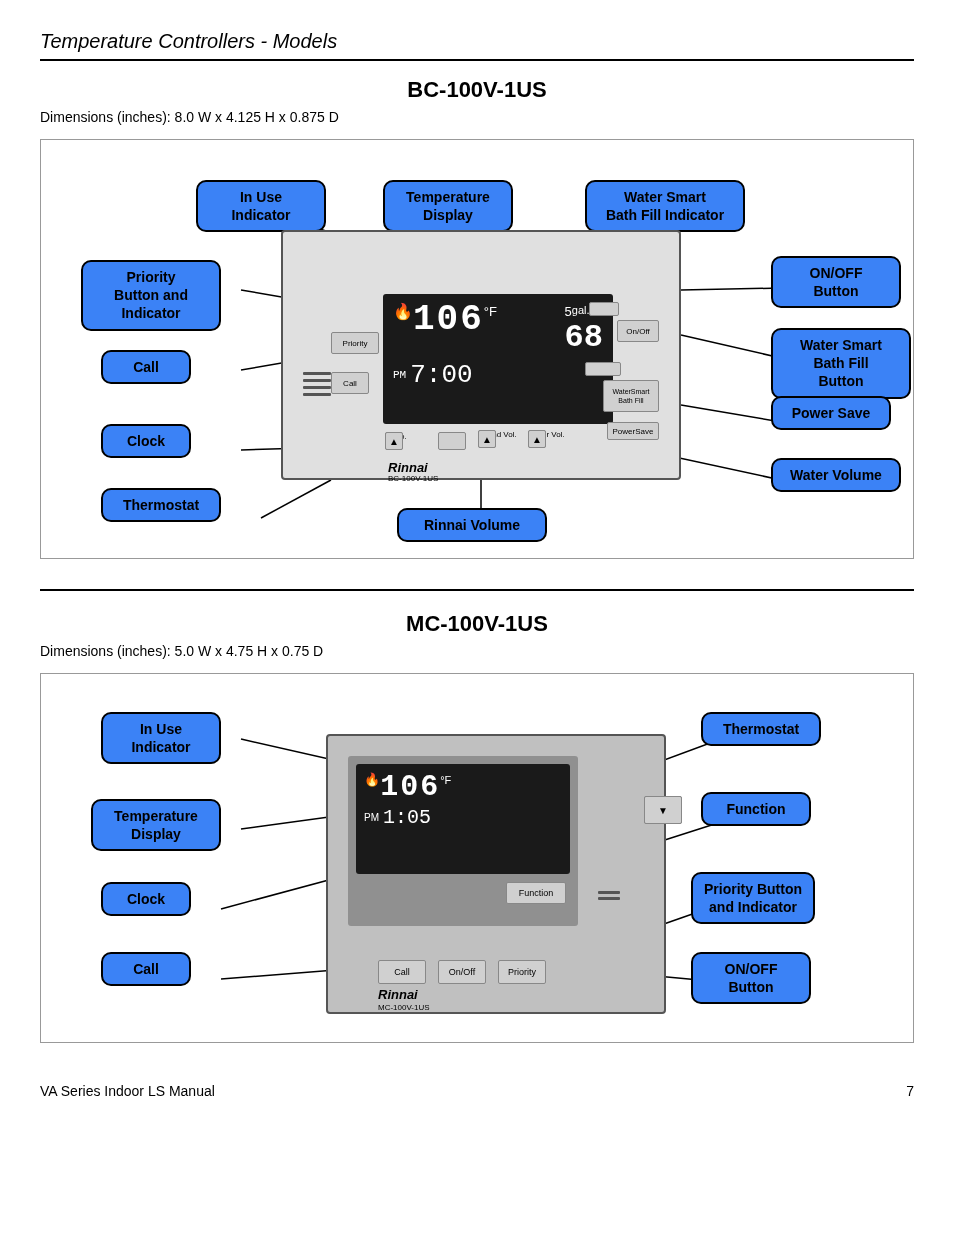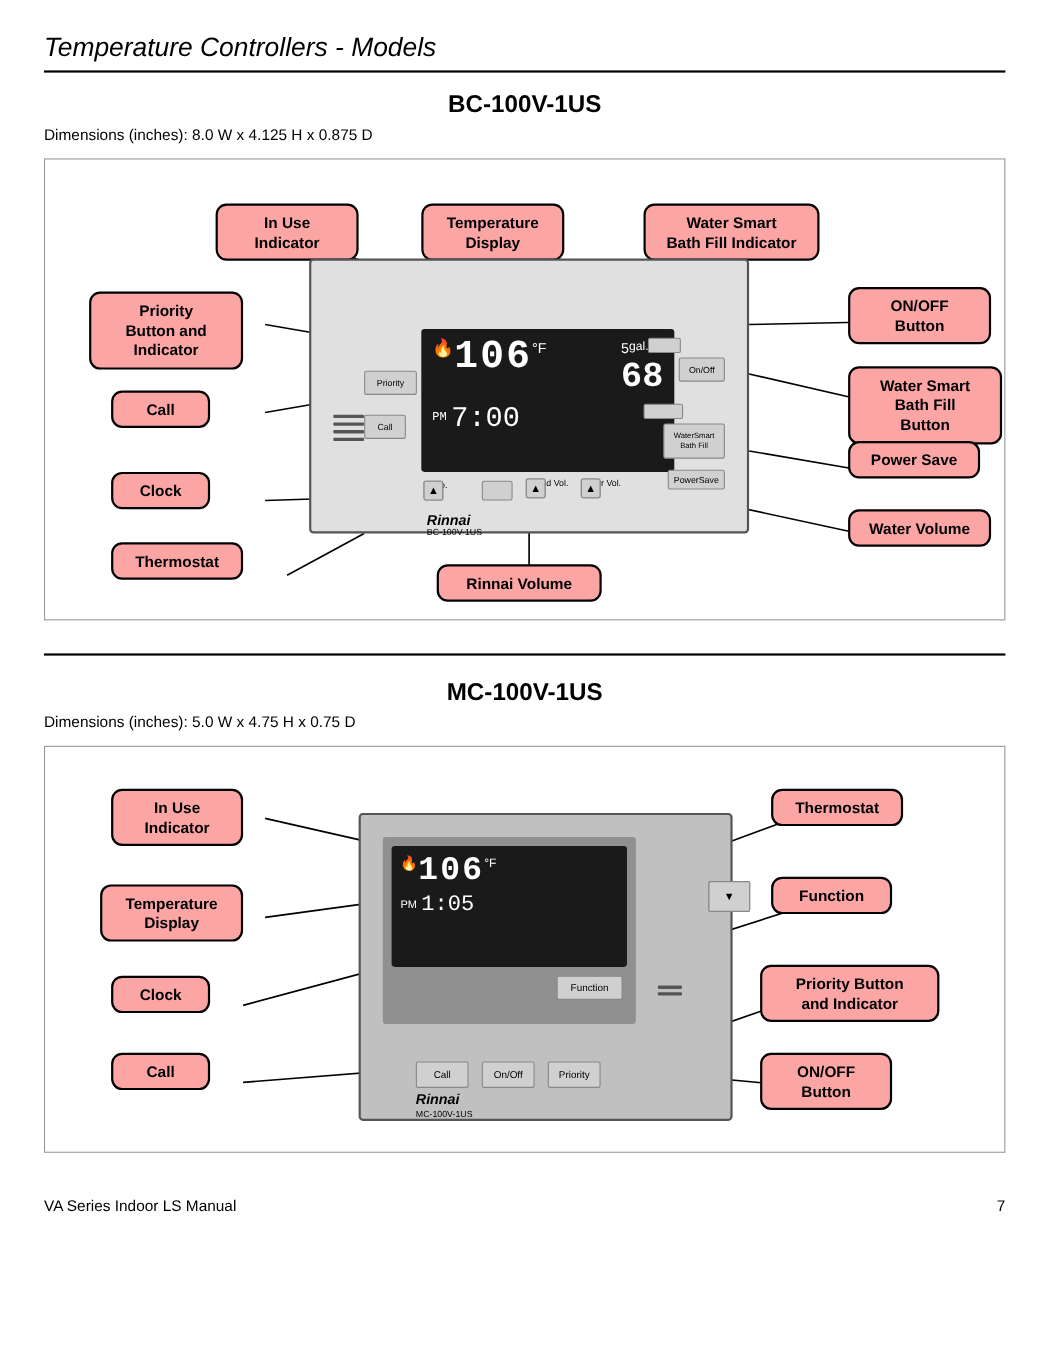--- a/index.html
+++ b/index.html
@@ -16,21 +16,21 @@
       position: relative;
     }
     
     .page-header {
       border-bottom: 2px solid #000;
       padding-bottom: 6px;
       margin-bottom: 16px;
     }
     .page-header-title {
       font-style: italic;
-      font-size: 24px;
+      font-size: 20px;
       text-align: center;
     }
     
     .section-title {
       text-align: center;
       font-size: 22px;
       font-weight: bold;
       margin-bottom: 6px;
     }
     .section-dims {
@@ -71,21 +71,21 @@
     }
     
     .mc-diagram {
       height: 370px;
     }
     
     .callout-box {
       position: absolute;
       border: 2px solid #000;
       border-radius: 10px;
-      background: #fca5a5;
+      background: #3b82f6;
       font-size: 14px;
       font-weight: bold;
       text-align: center;
       padding: 6px 10px;
       line-height: 1.3;
     }
     
     .diagram-svg {
       position: absolute;
       top: 0; left: 0;
@@ -361,21 +361,21 @@
 
       <line x1="680" y1="308" x2="540" y2="295" stroke="#000" stroke-width="1.5"></line>
     </svg>
 
     <div class="callout-box" style="left:60px;top:38px;width:120px;">In  Use<br>Indicator</div>
     <div class="callout-box" style="left:50px;top:125px;width:130px;">Temperature<br>Display</div>
     <div class="callout-box" style="left:60px;top:208px;width:90px;">Clock</div>
     <div class="callout-box" style="left:60px;top:278px;width:90px;">Call</div>
     <div class="callout-box" style="left:660px;top:38px;width:120px;">Thermostat</div>
     <div class="callout-box" style="left:660px;top:118px;width:110px;">Function</div>
-    <div class="callout-box" style="left:650px;top:198px;width:163px;">Priority Button<br>and Indicator</div>
+    <div class="callout-box" style="left:650px;top:198px;width:124px;">Priority Button<br>and Indicator</div>
     <div class="callout-box" style="left:650px;top:278px;width:120px;">ON/OFF<br>Button</div>
 
     <div class="controller-body" style="left:285px;top:60px;width:340px;height:280px;background:#c0c0c0;">
 
       <div style="position:absolute;left:20px;top:20px;width:230px;height:170px;background:#909090;border-radius:3px;padding:8px;">
 
         <div class="lcd-screen" style="position:relative;width:100%;height:110px;padding:8px;">
 
           <div style="display:flex;align-items:flex-start;">
             <span class="flame-icon" style="font-size:13px;">🔥</span>

